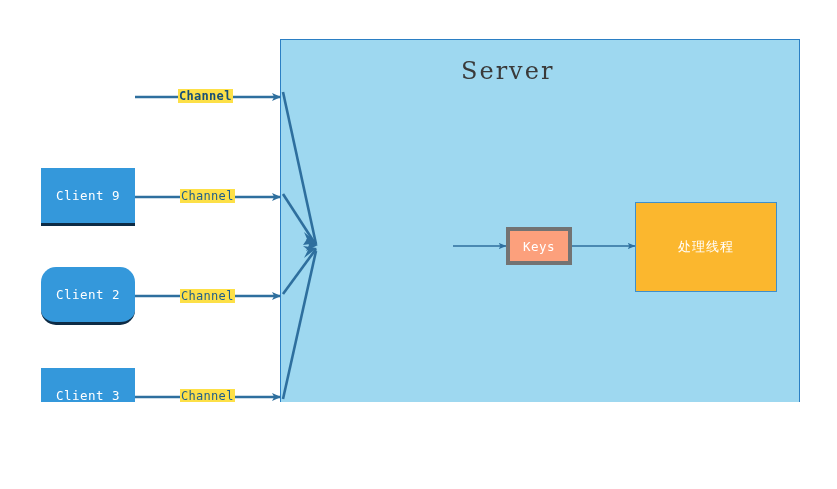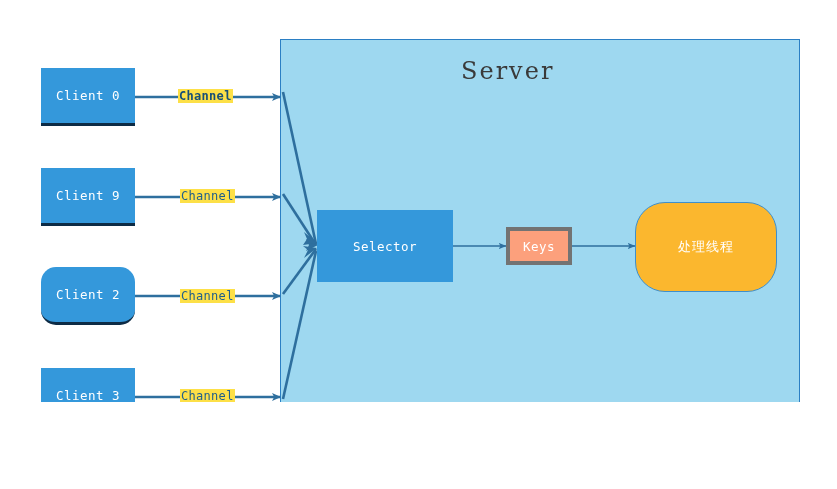--- a/index.html
+++ b/index.html
@@ -128,43 +128,37 @@
       <path d="M306,239 L318,245 L306,251 L309,245 Z" fill="#2e6f9e"></path>
       <path d="M304,232 L317,243 L303,245 L307,239 Z" fill="#2e6f9e"></path>
       <path d="M303,246 L317,248 L304,258 L308,250 Z" fill="#2e6f9e"></path>
     </g>
 
     <line x1="453" y1="246" x2="506" y2="246" stroke="#2e6f9e" stroke-width="1.4" marker-end="url(#arrowThin)"></line>
 
     <line x1="572" y1="246" x2="635" y2="246" stroke="#2e6f9e" stroke-width="1.4" marker-end="url(#arrowThin)"></line>
   </svg>
 
-  <div class="node client-box" style="left:41px; top:68px; width:94px; height:58px;">
-    <span>Client 0</span>
-  </div>
   <div class="node client-box" style="left:41px; top:168px; width:94px; height:58px;">
     <span>Client 9</span>
   </div>
   <div class="node client-box" style="left:41px; top:267px; width:94px; height:58px;border-radius:15px;">
     <span>Client 2</span>
   </div>
   <div class="node client-box" style="left:41px; top:368px; width:94px; height:58px;">
     <span>Client 3</span>
   </div>
 
   <div class="edge-label bold" style="left:178px; top:89px;">Channel</div>
   <div class="edge-label" style="left:180px; top:189px;">Channel</div>
   <div class="edge-label" style="left:180px; top:289px;">Channel</div>
   <div class="edge-label" style="left:180px; top:389px;">Channel</div>
 
-  <div class="node selector-box" style="left:317px; top:210px; width:136px; height:72px;">
-    <span>Selector</span>
-  </div>
 
   <div class="node keys-box" style="left:506px; top:227px; width:66px; height:38px;">
     <span>Keys</span>
   </div>
 
-  <div class="node thread-box" style="left:635px; top:202px; width:142px; height:90px;border-radius:30px;">
+  <div class="node thread-box" style="left:635px; top:202px; width:142px; height:90px;">
     <span>处理线程</span>
   </div>
 
 </div>
 
 </body></html>

